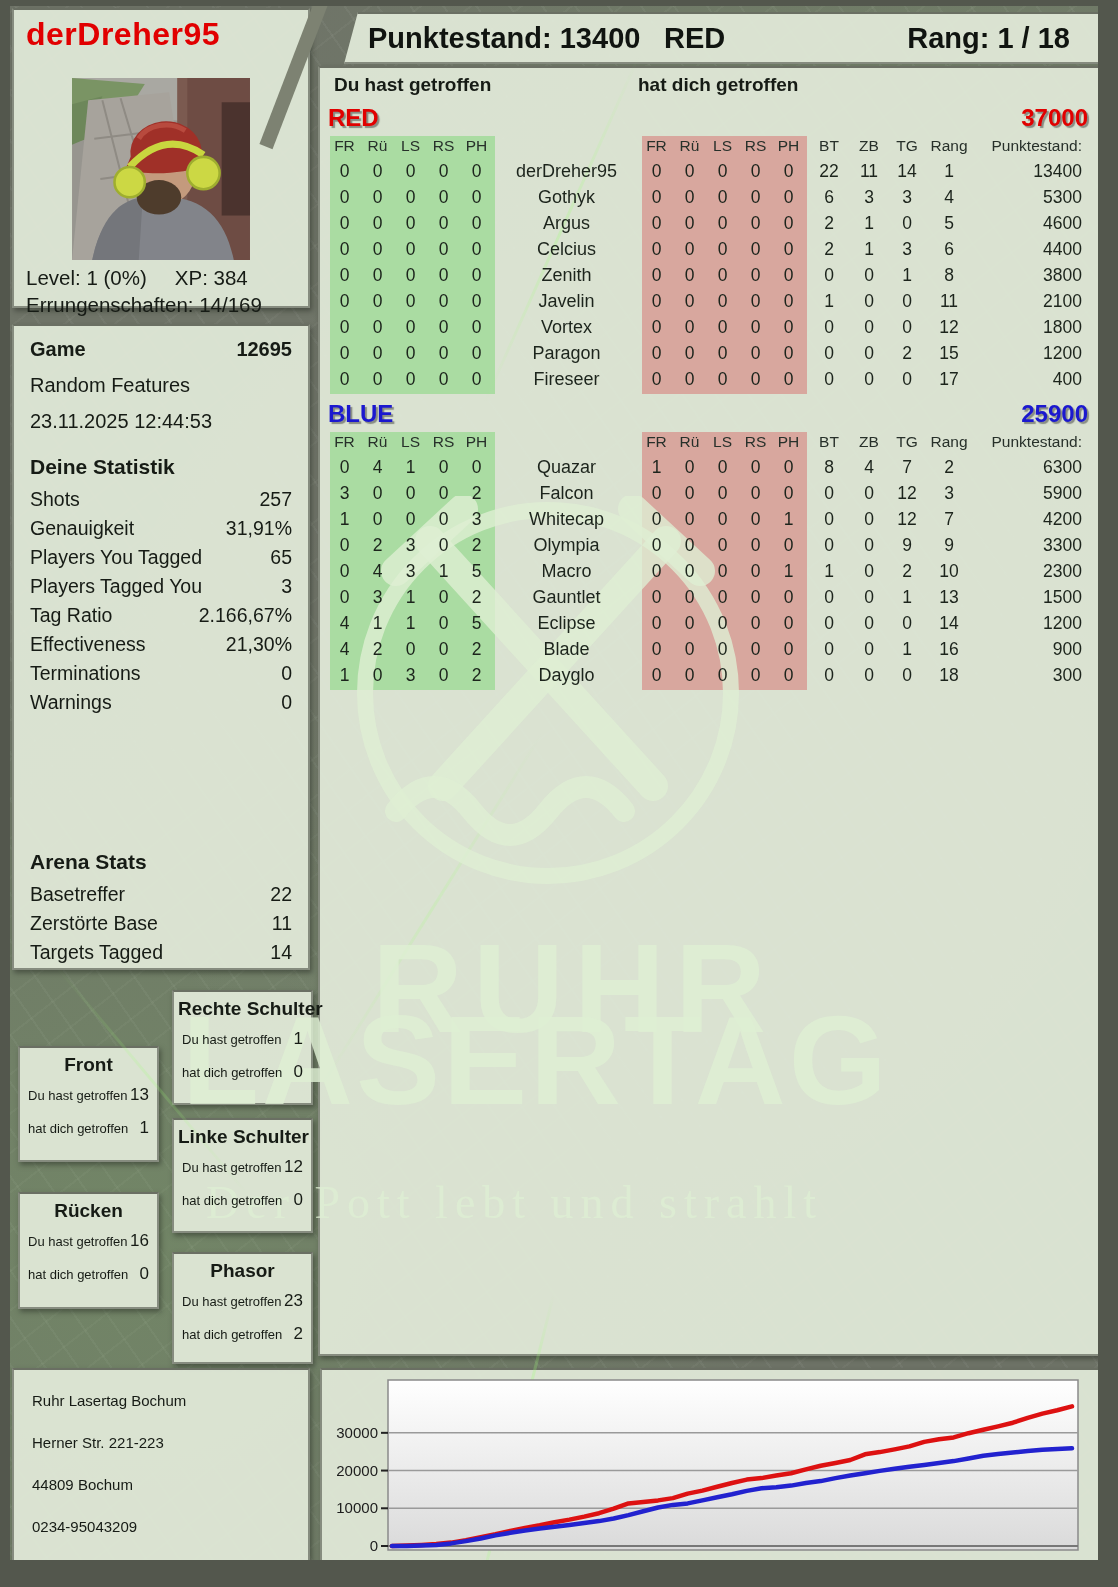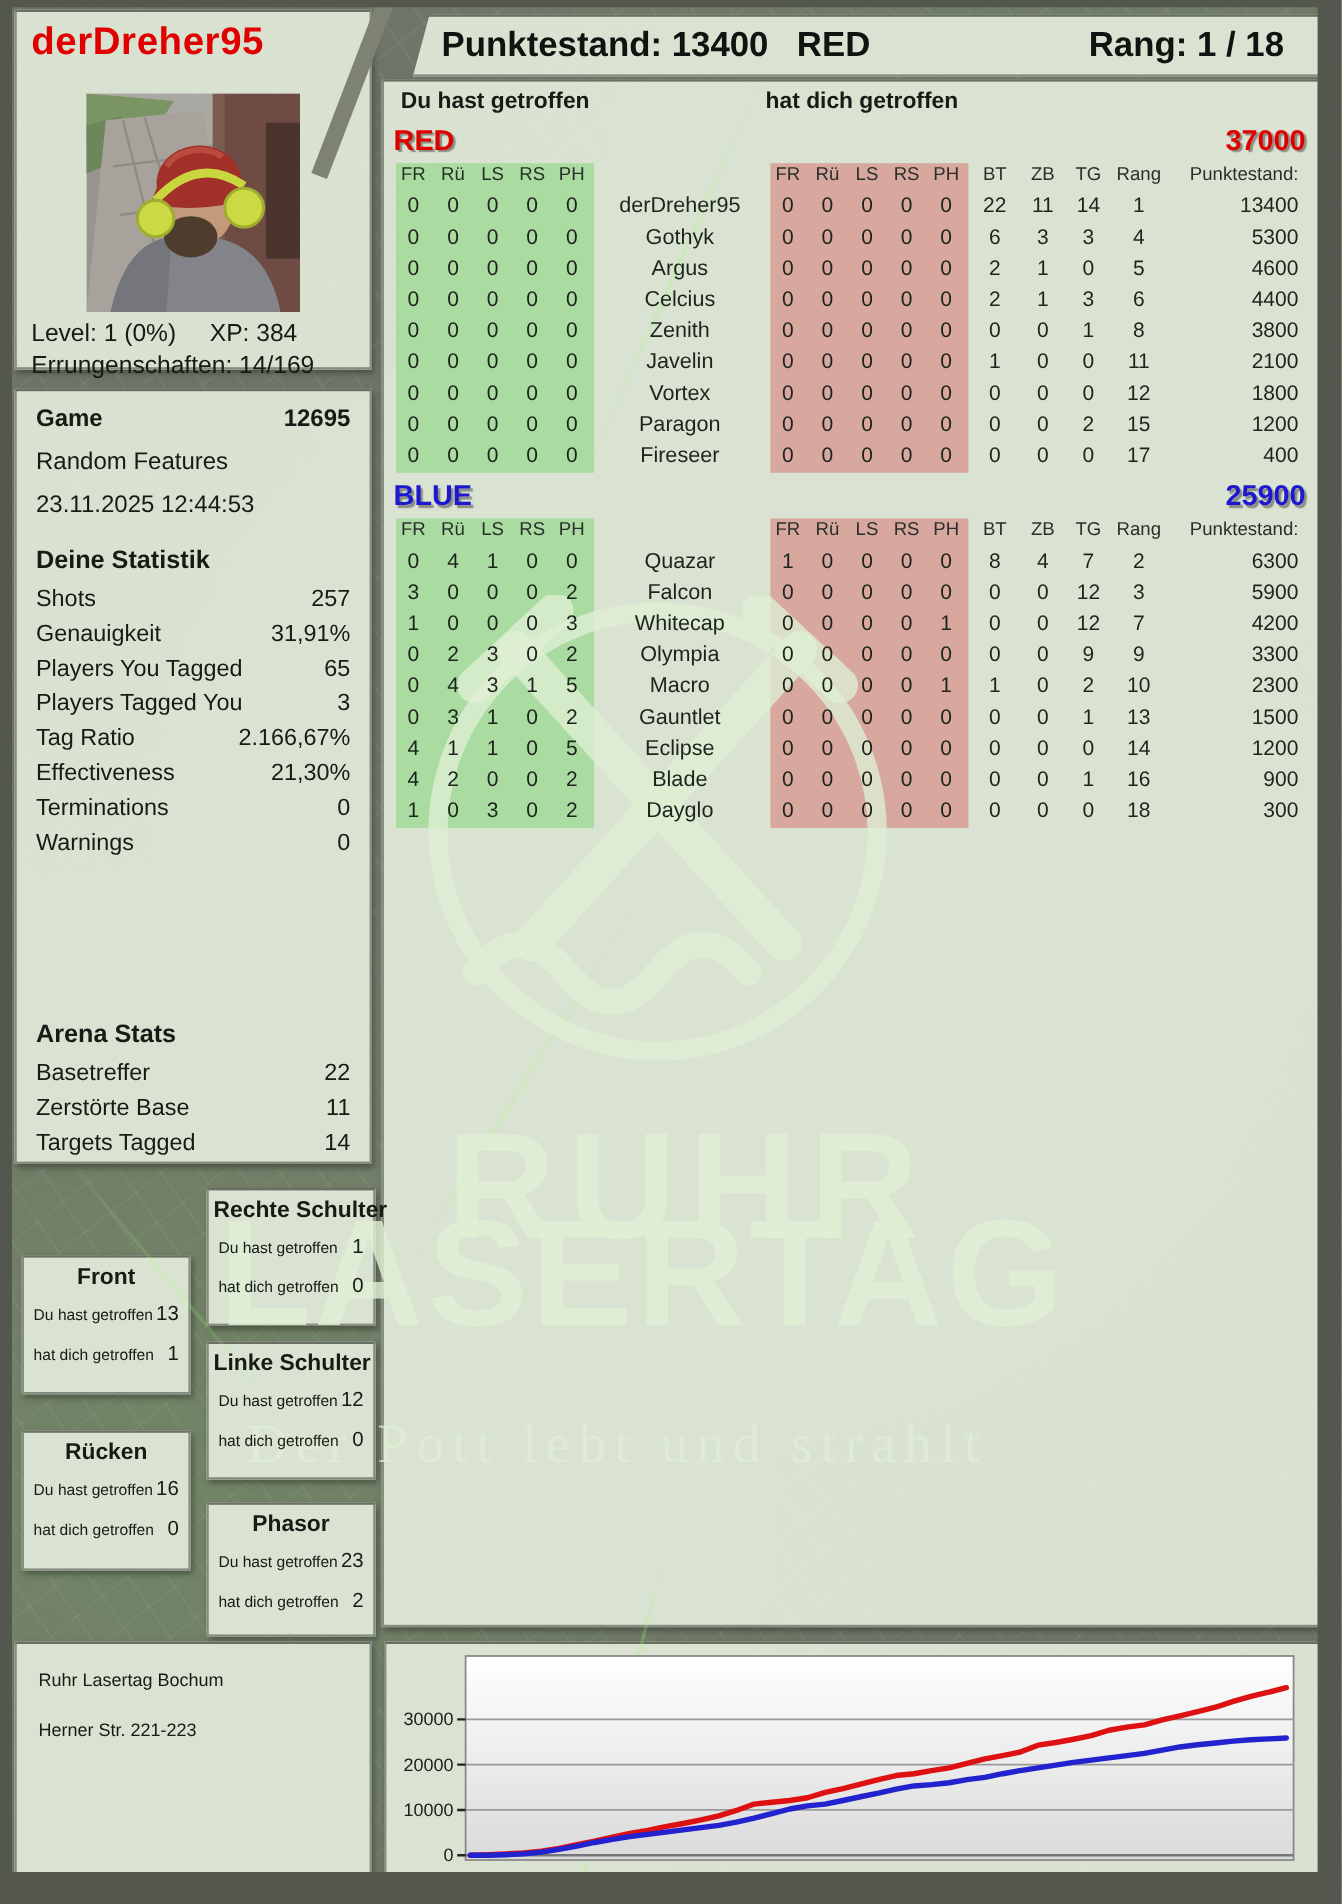--- a/index.html
+++ b/index.html
@@ -285,20 +285,22 @@
         <span class="hb-label">hat dich getroffen</span>
         <span class="hb-value">2</span>
       </div>
   </div>
 </div>
 
 <div class="panel" id="address-panel">
   <div class="panel-inner">
     <div class="addr-line">Ruhr Lasertag Bochum</div>
     <div class="addr-line">Herner Str. 221-223</div>
+    <div class="addr-line">44809 Bochum</div>
+    <div class="addr-line">0234-95043209</div>
   </div>
 </div>
 
 <div class="panel" id="main-panel">
   <div class="blocks-layer">
     <div class="blk blk-you" style="left:8px;top:66px;"></div>
     <div class="blk blk-them" style="left:320px;top:66px;"></div>
     <div class="blk blk-you" style="left:8px;top:362px;"></div>
     <div class="blk blk-them" style="left:320px;top:362px;"></div>
   </div>

